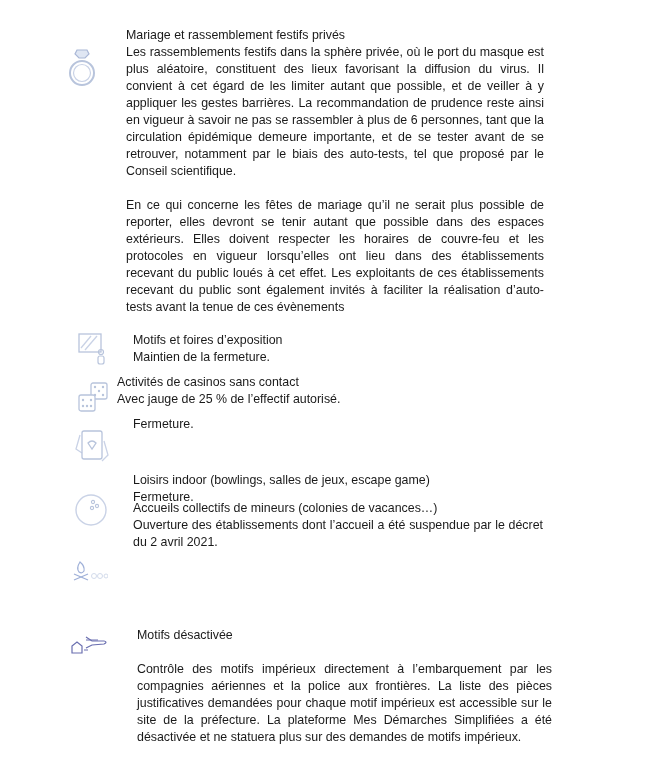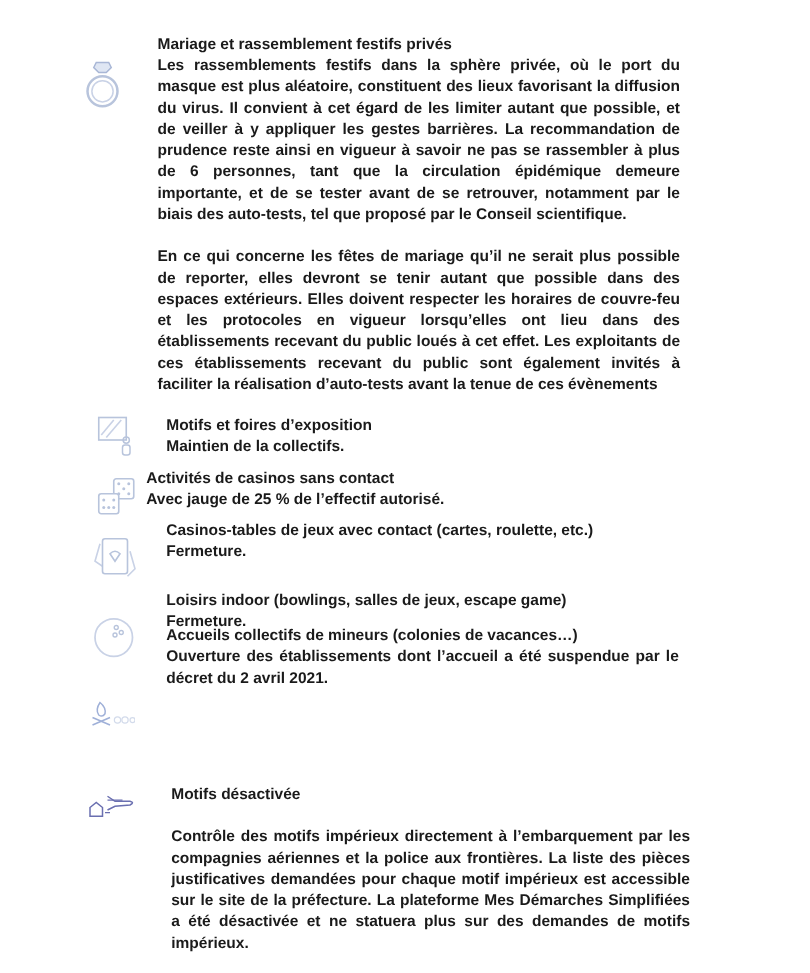--- a/index.html
+++ b/index.html
@@ -1,23 +1,23 @@
 <!DOCTYPE html>
 <html><head>
 <meta charset="utf-8">
 <style>
   html, body { margin: 0; padding: 0; background: #ffffff; }
   body { width: 648px; height: 778px; position: relative; overflow: hidden;
          font-family: "Liberation Sans", "DejaVu Sans", sans-serif; color: #1a1a1a; }
   .icon { position: absolute; }
   .icon svg { display: block; }
   .block { position: absolute; font-size: 12.4px; line-height: 17px; }
-  .title { font-weight: bold; }
+  .title { font-weight: normal; }
   .just { text-align: justify; }
-  p { margin: 0; font-weight: bold; }
+  p { margin: 0; }
 </style>
 </head>
 <body>
 
 <div class="icon" style="left:68px;top:44px;">
   <svg width="28" height="46" viewBox="0 0 28 46">
     <path d="M9 6 L19 6 L21 10 L17 14 L11 14 L7 10 Z" fill="#dfe6f3" stroke="#a9b7d6" stroke-width="1.2"></path>
     <circle cx="14" cy="29" r="12" fill="none" stroke="#b8c4dc" stroke-width="2"></circle>
     <circle cx="14" cy="29" r="8.5" fill="none" stroke="#c9d2e6" stroke-width="1.2"></circle>
   </svg>
@@ -32,21 +32,21 @@
   <svg width="32" height="34" viewBox="0 0 32 34">
     <rect x="2" y="2" width="22" height="18" fill="none" stroke="#b8c4dc" stroke-width="1.3"></rect>
     <line x1="4" y1="16" x2="14" y2="4" stroke="#c9d2e6" stroke-width="1.3"></line>
     <line x1="8" y1="18" x2="20" y2="4" stroke="#c9d2e6" stroke-width="1.3"></line>
     <circle cx="24" cy="20" r="2.5" fill="none" stroke="#b8c4dc" stroke-width="1.2"></circle>
     <rect x="21" y="24" width="6" height="8" rx="2" fill="none" stroke="#b8c4dc" stroke-width="1.2"></rect>
   </svg>
 </div>
 <div class="block" style="left:133px;top:332px;width:460px;">
   <p class="title">Motifs et foires d’exposition</p>
-  <p>Maintien de la collectifs.</p>
+  <p>Maintien de la fermeture.</p>
 </div>
 
 <div class="icon" style="left:77px;top:381px;">
   <svg width="34" height="34" viewBox="0 0 34 34">
     <rect x="14" y="2" width="16" height="16" rx="2" fill="none" stroke="#b8c4dc" stroke-width="1.3"></rect>
     <circle cx="18" cy="6" r="1.2" fill="#b8c4dc"></circle>
       <circle cx="26" cy="6" r="1.2" fill="#b8c4dc"></circle>
     <circle cx="22" cy="10" r="1.2" fill="#b8c4dc"></circle>
     <circle cx="18" cy="14" r="1.2" fill="#b8c4dc"></circle>
       <circle cx="26" cy="14" r="1.2" fill="#b8c4dc"></circle>
@@ -65,21 +65,20 @@
 
 <div class="icon" style="left:74px;top:427px;">
   <svg width="38" height="38" viewBox="0 0 38 38">
     <path d="M6 8 L2 22 L8 26" fill="none" stroke="#c9d2e6" stroke-width="1.3"></path>
     <rect x="8" y="4" width="20" height="28" rx="2" fill="none" stroke="#b8c4dc" stroke-width="1.3"></rect>
     <path d="M14 16 L18 22 L22 16 Q18 12 14 16 Z" fill="none" stroke="#b8c4dc" stroke-width="1.3"></path>
     <path d="M30 14 L34 28 L28 34" fill="none" stroke="#c9d2e6" stroke-width="1.3"></path>
   </svg>
 </div>
 <div class="block" style="left:133px;top:416px;width:480px;">
-  <p class="title">Casinos-tables de jeux avec contact (cartes, roulette, etc.)</p>
   <p>Fermeture.</p>
 </div>
 
 <div class="block" style="left:133px;top:472px;width:480px;">
   <p class="title">Loisirs indoor (bowlings, salles de jeux,  escape game)</p>
   <p>Fermeture.</p>
 </div>
 
 <div class="icon" style="left:74px;top:493px;">
   <svg width="34" height="34" viewBox="0 0 34 34">

